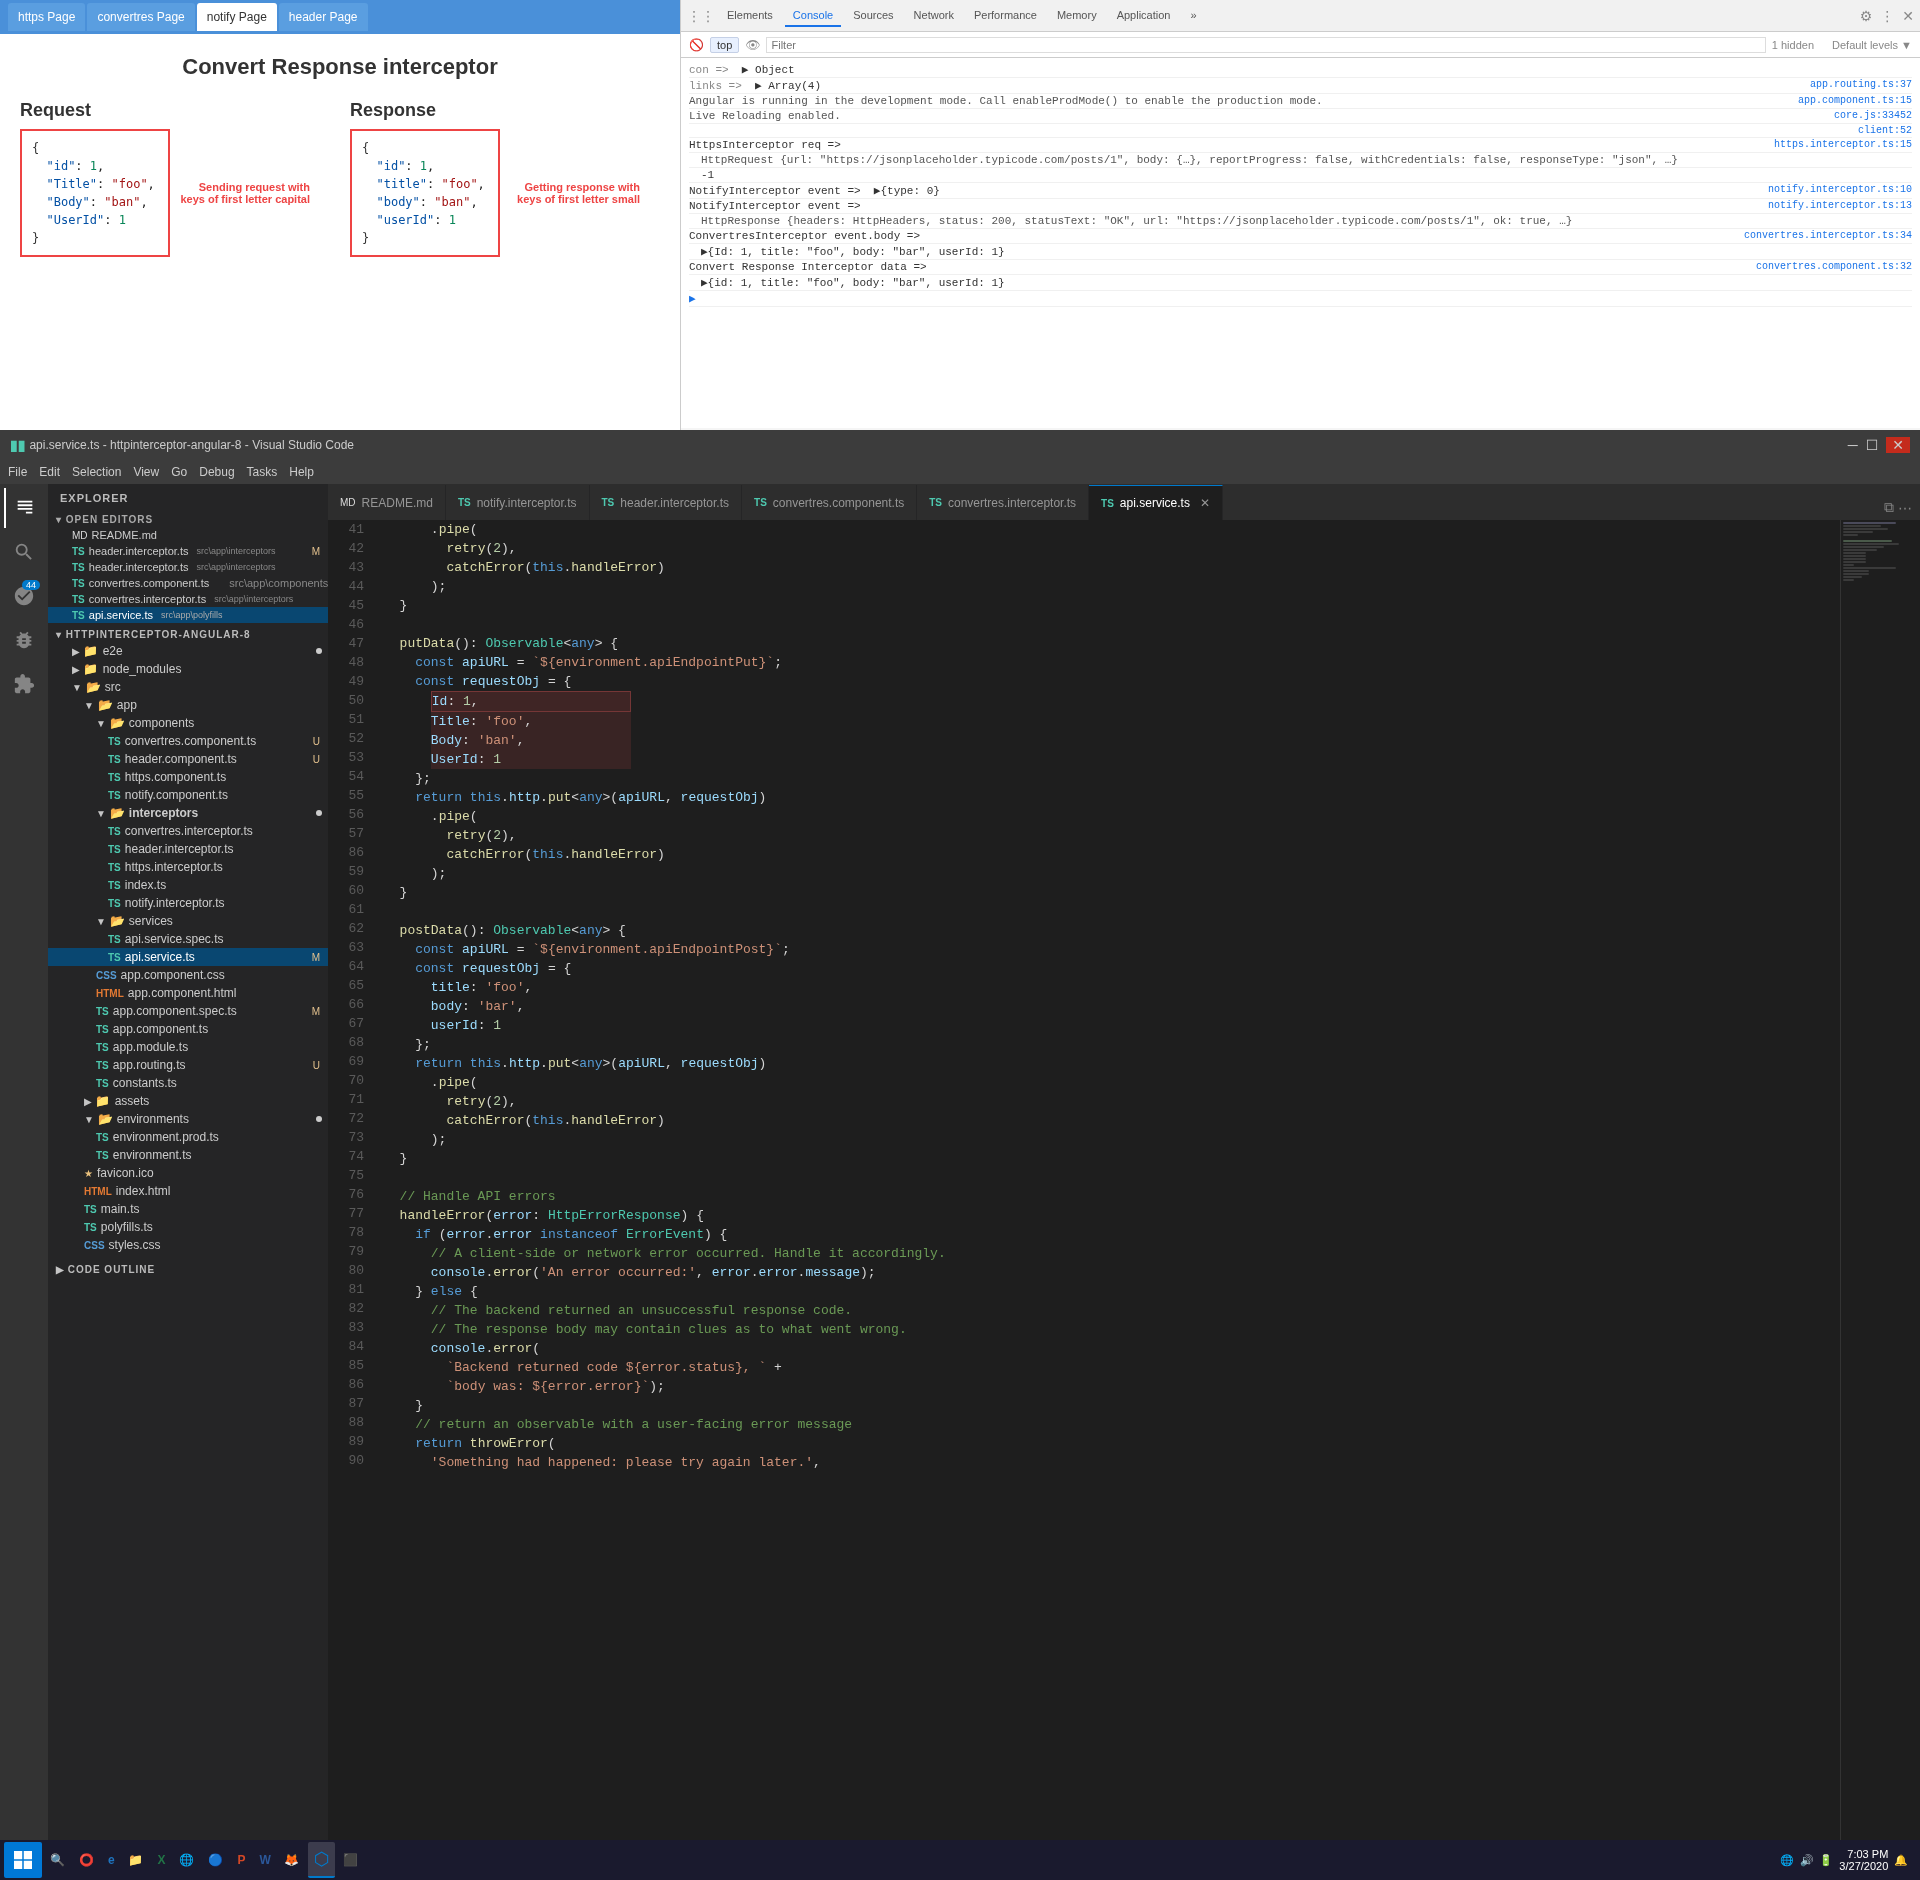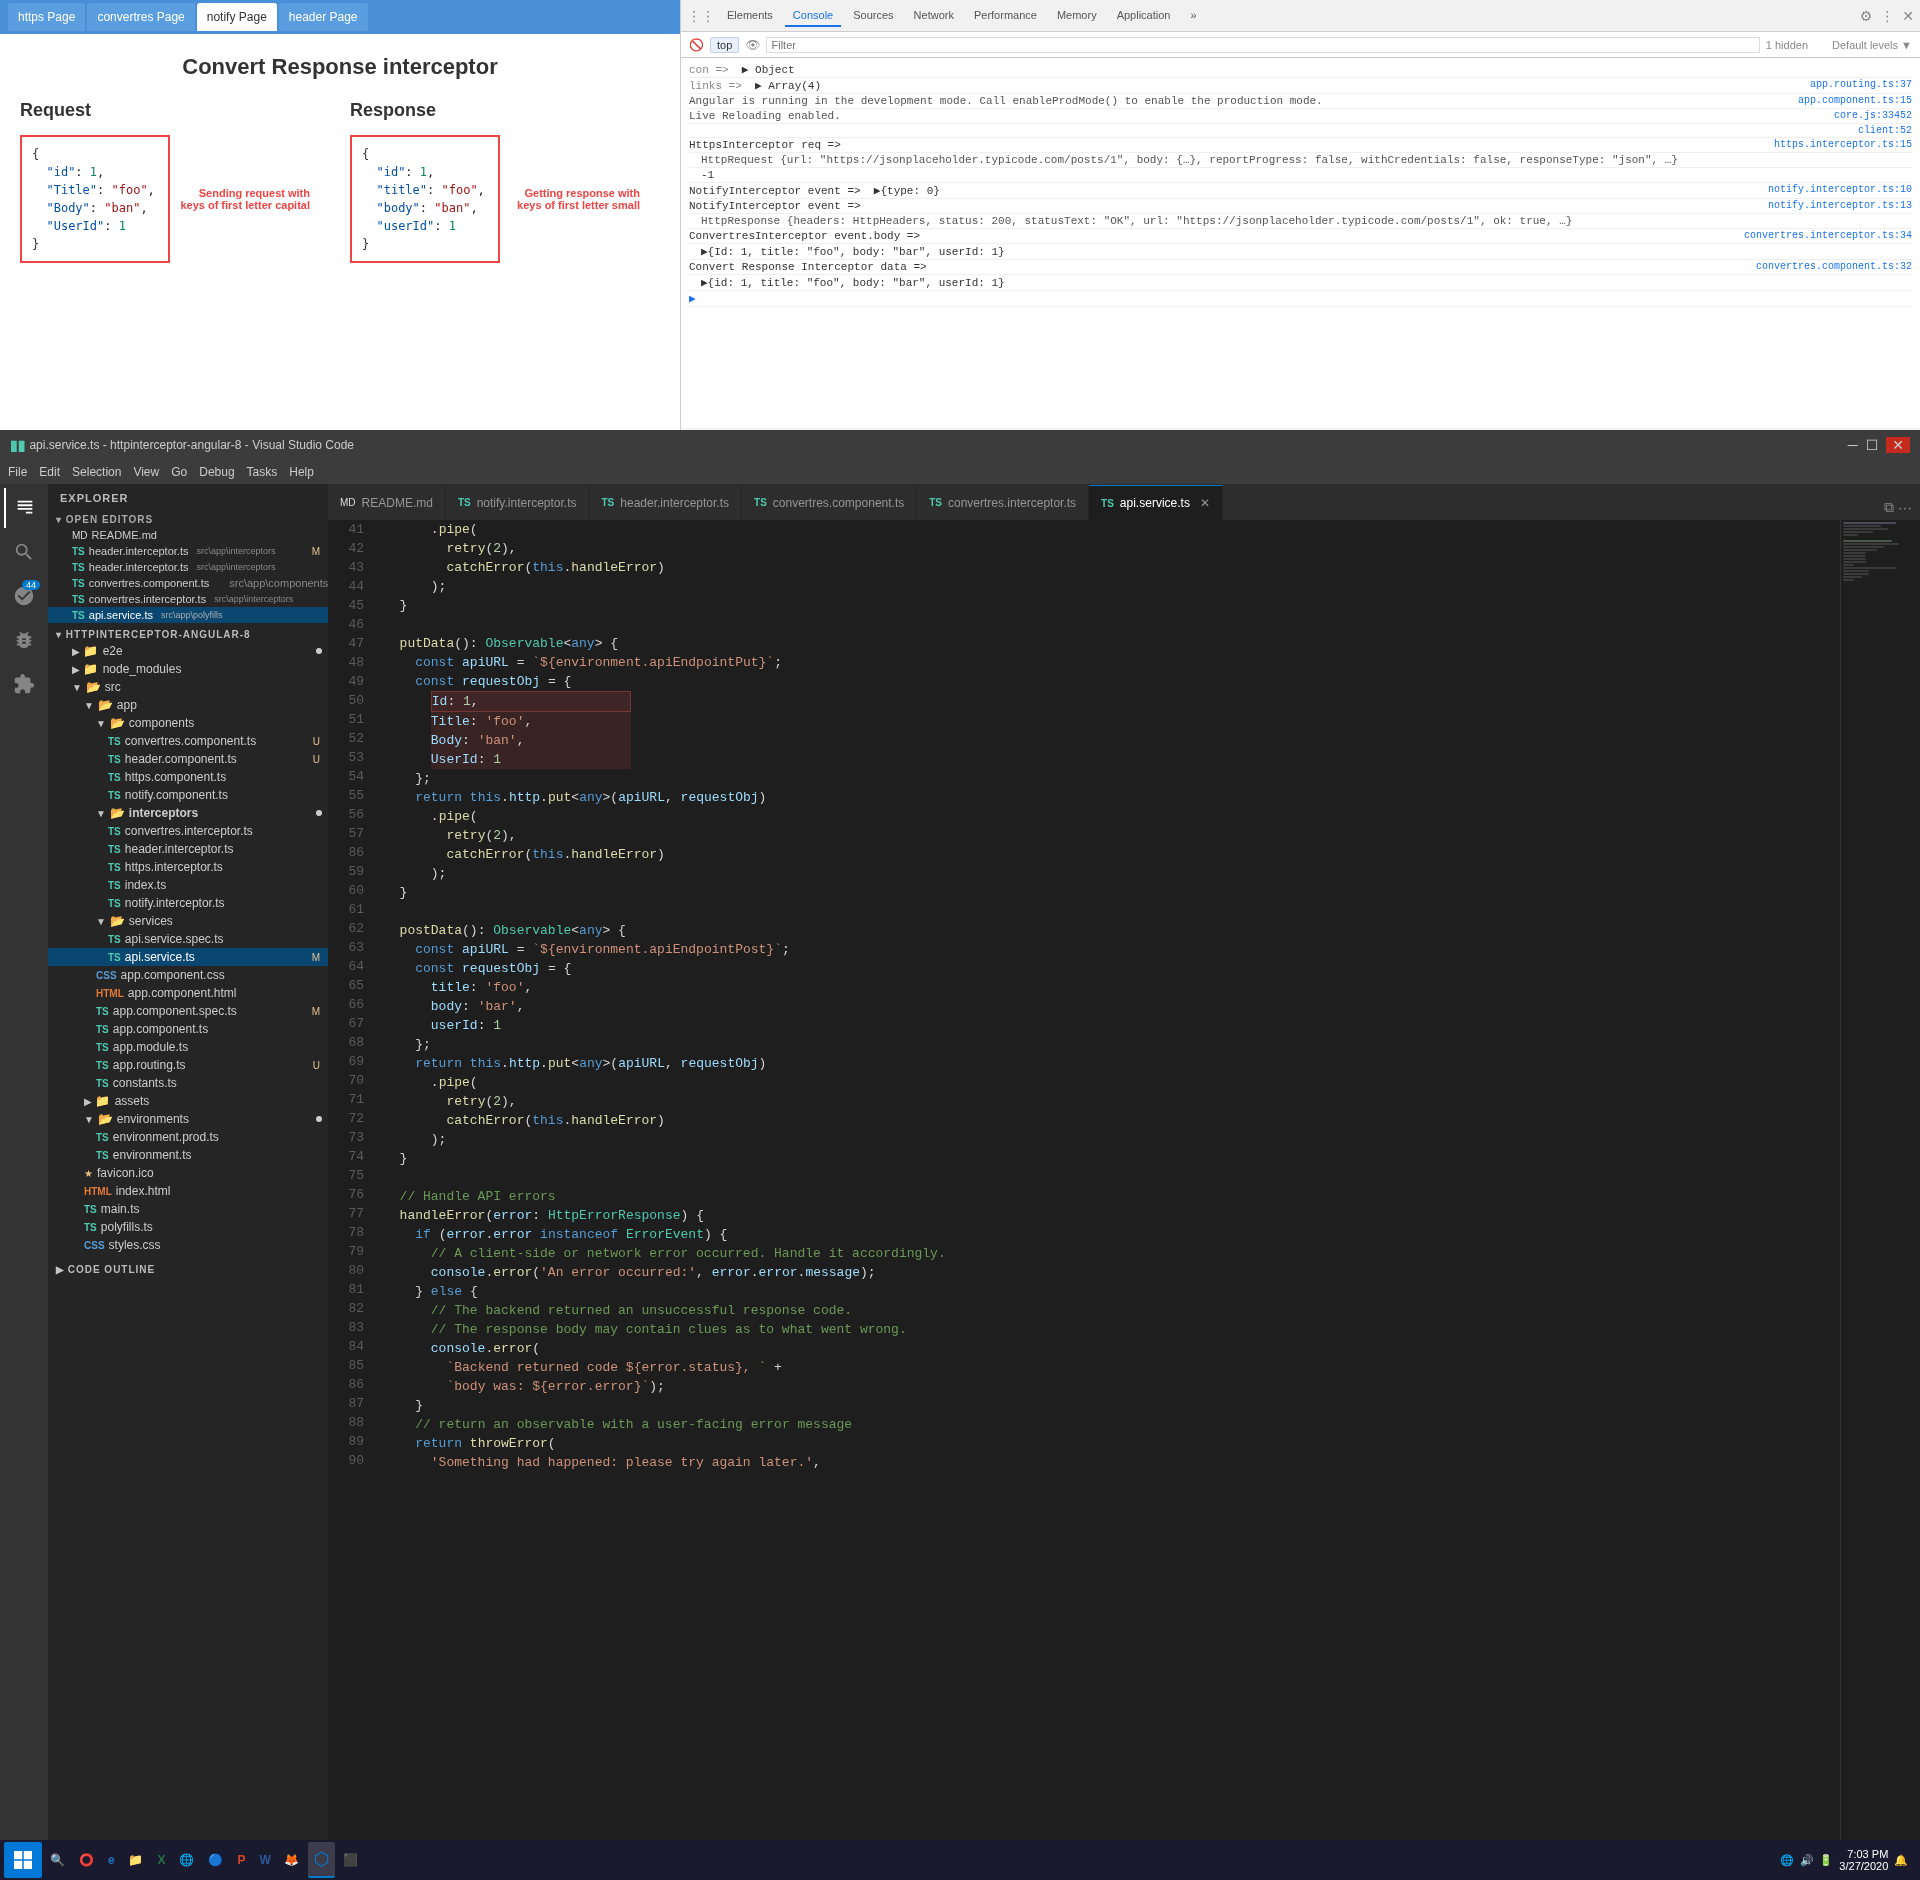--- a/index.html
+++ b/index.html
@@ -58,21 +58,21 @@
     }
 
     .req-section, .resp-section {
       flex: 1;
     }
 
     .section-label {
       font-size: 18px;
       font-weight: bold;
       color: #333;
-      margin-bottom: 14px;
+      margin-bottom: 8px;
     }
 
     .json-box {
       border: 2px solid #e44;
       padding: 8px 10px;
       font-family: monospace;
       font-size: 12px;
       color: #222;
       background: #fff;
       line-height: 1.5;
@@ -585,21 +585,21 @@
     <span style="font-size:14px;color:#888;cursor:pointer">⚙</span>
     <span style="font-size:14px;color:#888;cursor:pointer;margin:0 4px">⋮</span>
     <span style="font-size:14px;color:#888;cursor:pointer">✕</span>
   </div>
   <div id="dt-filter-bar">
     <span style="color:#888;font-size:12px">🚫</span>
     <span style="background:#e8f0fe;border:1px solid #c5d0e6;border-radius:2px;padding:1px 6px;font-size:11px;color:#333">top</span>
     <span style="font-size:12px;color:#888">👁</span>
     <input style="flex: 1 1 0%; border: 1px solid rgb(221, 221, 221); font-size: 11px; padding: 1px 4px;" placeholder="Filter">
     <span style="color:#888;margin-left:auto;font-size:11px">1 hidden</span>
-    <span style="color:#888;font-size:11px;margin-left:18px">Default levels ▼</span>
+    <span style="color:#888;font-size:11px;margin-left:12px">Default levels ▼</span>
   </div>
   <div id="devtools-console">
     <div class="console-line">
       <span class="line-text"><span style="color:#888">con =&gt;</span>&nbsp;&nbsp;▶ Object</span>
       <span class="line-link"></span>
     </div>
     <div class="console-line">
       <span class="line-text"><span style="color:#888">links =&gt;</span>&nbsp;&nbsp;▶ Array(4)</span>
       <span class="line-link">app.routing.ts:37</span>
     </div>

